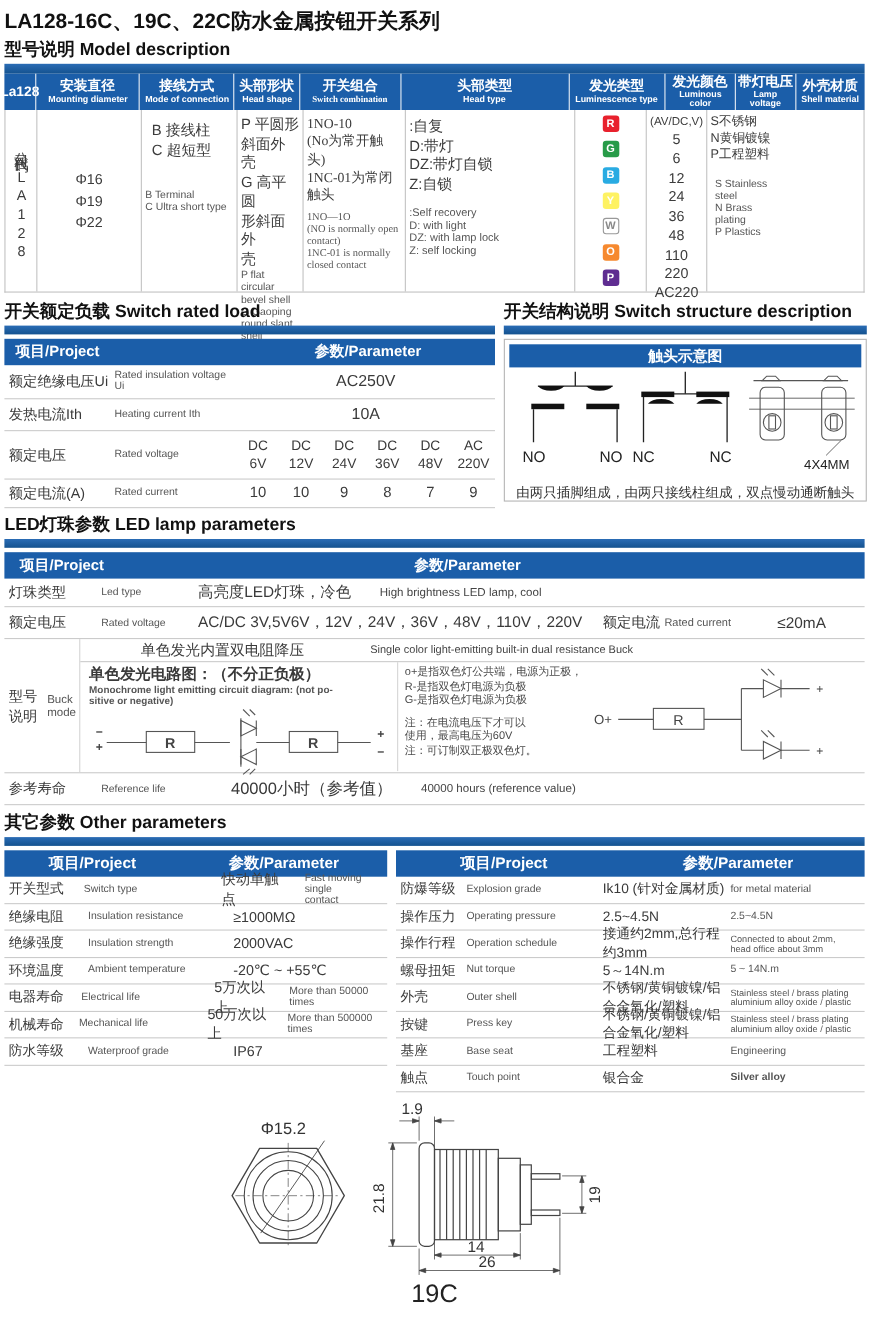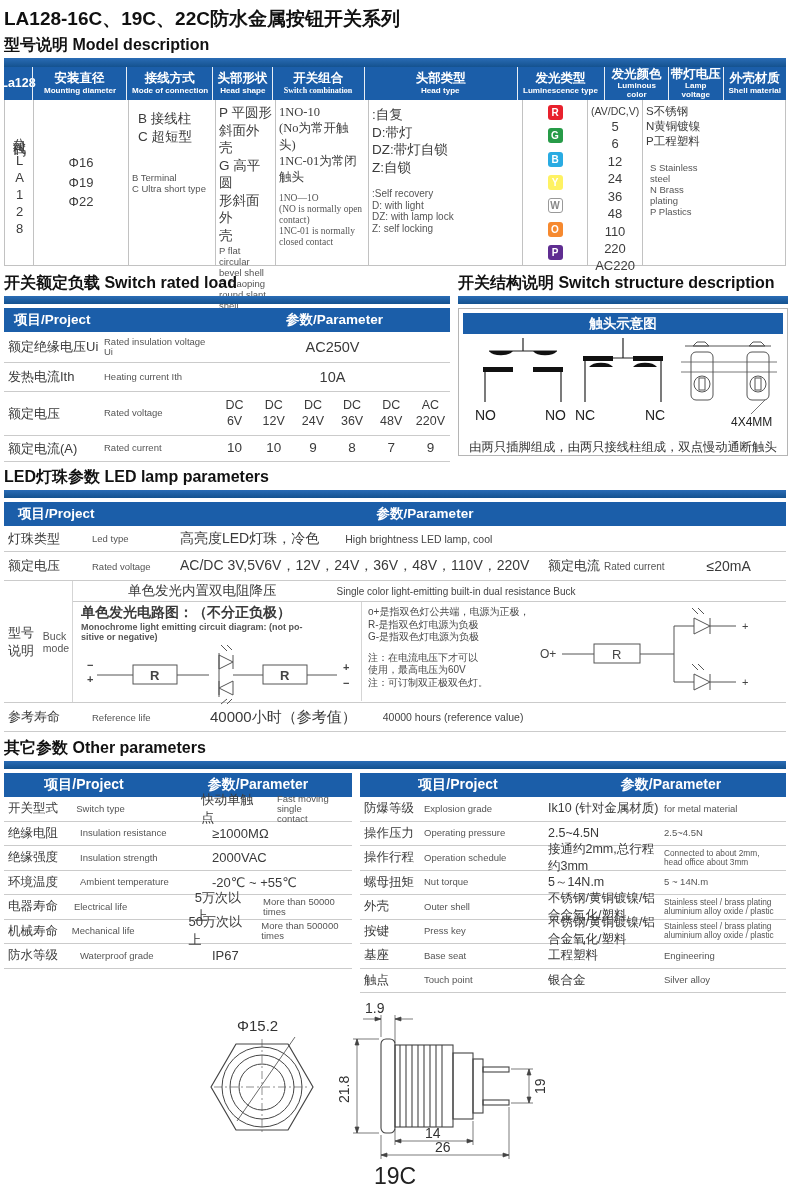--- a/index.html
+++ b/index.html
@@ -527,21 +527,21 @@
       <div class="orow">
         <div class="o-cn">基座</div>
         <div class="o-en">Base seat</div>
         <div class="o-val">工程塑料</div>
         <div class="o-val-en" style="font-size:9.5px;">Engineering</div>
       </div>
       <div class="orow">
         <div class="o-cn">触点</div>
         <div class="o-en">Touch point</div>
         <div class="o-val">银合金</div>
-        <div class="o-val-en" style="font-size:9.5px;">Silver alloy</div>
+        <div class="o-val-en" style="font-size:9.5px;font-weight:bold;">Silver alloy</div>
       </div>
     </div>
   </div>
 
   <div class="drawing">
     <svg width="420" height="162" viewBox="0 0 420 162">
 
       <g stroke="#444" fill="none" stroke-width="1.2" stroke-linejoin="round">
         <polygon points="26,88 51,45 103,45 128,88 103,131 51,131"></polygon>
         <circle cx="77" cy="88" r="40" stroke-width="1"></circle>

